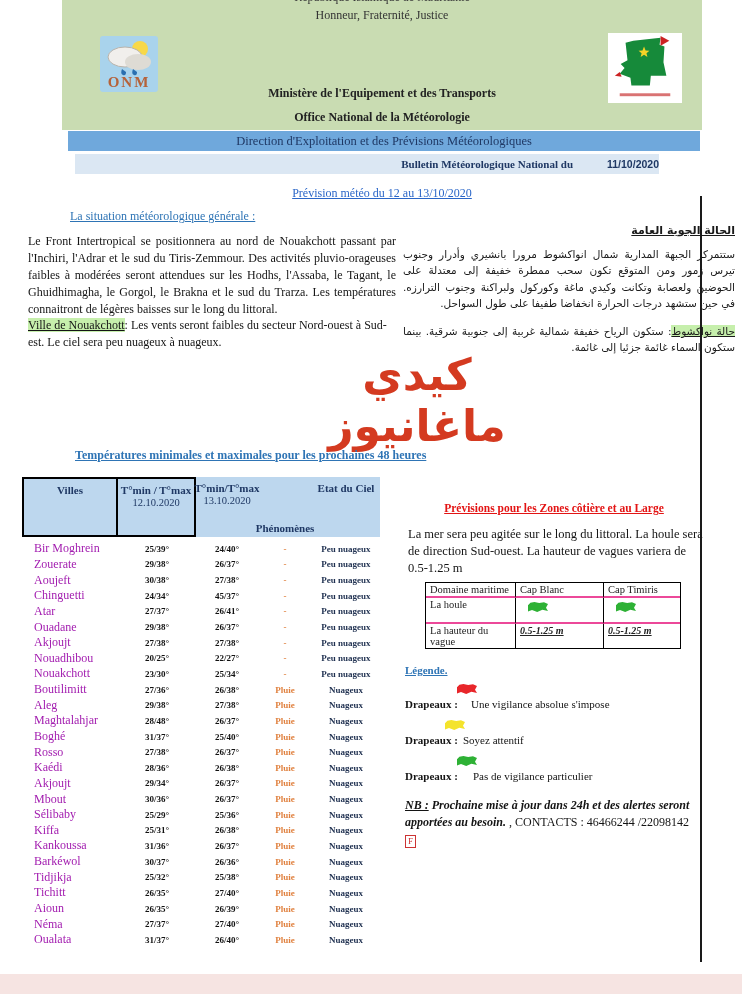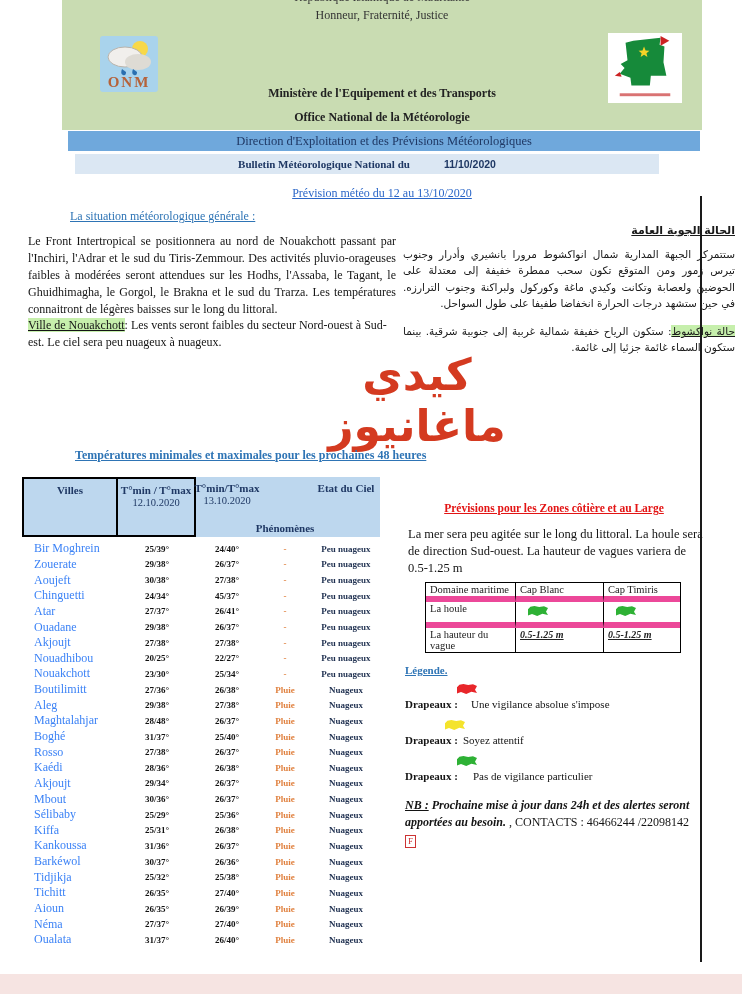--- a/index.html
+++ b/index.html
@@ -13,21 +13,21 @@
   .motto{position:absolute;top:8px;left:0;right:0;text-align:center;font-size:12px;color:#333;}
   .onm-logo{position:absolute;left:38px;top:36px;width:58px;height:56px;}
   .rim-logo{position:absolute;left:546px;top:33px;width:74px;height:70px;background:#fff;}
   .ministry{position:absolute;top:86px;left:0;right:0;text-align:center;font-size:12px;font-weight:700;color:#222;}
   .office{position:absolute;top:110px;left:0;right:0;text-align:center;font-size:12px;font-weight:700;color:#222;}
 
   .dir-bar{position:absolute;left:68px;top:131px;width:632px;height:20px;
            background:var(--bar-blue,#6fa8dc);display:flex;align-items:center;justify-content:center;
            font-size:12.5px;color:var(--navy,#1f3864);}
   .bull-bar{position:absolute;left:75px;top:154px;width:584px;height:20px;
-            background:var(--bar-light-blue,#dbe7f3);display:flex;align-items:center;justify-content:center;
+            background:var(--bar-light-blue,#dbe7f3);display:flex;align-items:center;justify-content:flex-end;
             font-size:11px;font-weight:700;color:var(--navy,#1f3864);}
   .bull-bar .date{margin-left:34px;font-family:"Liberation Sans",sans-serif;font-size:10.5px;}
   .prev-link{position:absolute;left:62px;top:183px;width:640px;text-align:center;}
   .prev-link a{color:var(--link-blue,#2a66c8);text-decoration:underline;font-size:12px;cursor:pointer;}
 
   
   .sit-heading{position:absolute;left:70px;top:209px;font-size:12px;color:var(--heading-blue,#2e74b5);
                text-decoration:underline;}
   .sit-para{position:absolute;left:28px;top:233px;width:368px;font-size:12px;line-height:1.42;
             text-align:justify;color:#141414;}
@@ -52,36 +52,36 @@
   .temp-table{position:absolute;left:22px;top:477px;width:358px;}
   .tt-head{display:flex;height:60px;background:var(--table-header-blue,#bdd7ee);
            color:var(--navy,#1f3864);font-weight:700;font-size:11px;}
   .tt-head .hc{display:flex;flex-direction:column;align-items:center;padding-top:5px;box-sizing:border-box;}
   .tt-head .l2{font-weight:400;font-size:10.5px;margin-top:1px;}
   .hc1{width:96px;border:2px solid #000;border-right:2px solid #000;}
   .hc2{width:78px;border:2px solid #000;border-left:none;}
   .hc3{width:62px;}.hc4{width:54px;margin-top:40px;}.hc5{width:68px;}
   .tt-body{margin-top:4px;}
   .t-row{display:flex;height:15.65px;align-items:center;}
-  .c-city{width:96px;padding-left:12px;box-sizing:border-box;font-size:12px;color:#3b82f6;}
+  .c-city{width:96px;padding-left:12px;box-sizing:border-box;font-size:12px;color:#a21caf;}
   .c-t1{width:78px;text-align:center;font-size:9px;font-weight:700;color:#111;}
   .c-t2{width:62px;text-align:center;font-size:9px;font-weight:700;color:#111;}
   .c-phen{width:54px;text-align:center;font-size:9px;font-weight:700;}
   .c-phen.pluie{color:var(--pluie-orange,#e0813f);}
   .c-phen.dash{color:var(--pluie-orange,#e0813f);}
   .c-sky{width:68px;text-align:center;font-size:9px;font-weight:700;color:#1f3050;}
 
   
   .marine-head{position:absolute;left:408px;top:502px;width:292px;text-align:center;
                font-size:11.5px;font-weight:700;color:var(--red-heading,#e31414);text-decoration:underline;}
   .marine-para{position:absolute;left:408px;top:526px;width:298px;font-size:12.5px;line-height:1.35;color:#141414;}
   .marine-table{position:absolute;left:425px;top:582px;width:254px;border:1.5px solid #000;
                 font-size:10.5px;color:#222;}
   .m-row{display:flex;}
-  .m-row > div{border-right:1px solid #000;border-bottom:6px solid #ec4899;box-sizing:border-box;
+  .m-row > div{border-right:1px solid #000;border-bottom:2px solid #ec4899;box-sizing:border-box;
                padding:1px 4px;display:flex;align-items:flex-start;}
   .m-row > div:last-child{border-right:none;}
   .m-row:last-child > div{border-bottom:none;}
   .m-c1{width:90px;}.m-c2{width:88px;}.m-c3{width:76px;}
   .m-houle > div{height:26px;}
   .wave-val{font-weight:700;font-style:italic;text-decoration:underline;font-size:10px;}
 
   
   .flag{width:20px;height:11px;display:inline-block;
         clip-path:polygon(0% 30%,12% 6%,32% 0%,56% 10%,80% 2%,100% 18%,90% 52%,100% 82%,72% 70%,46% 90%,20% 72%,0% 86%);}

